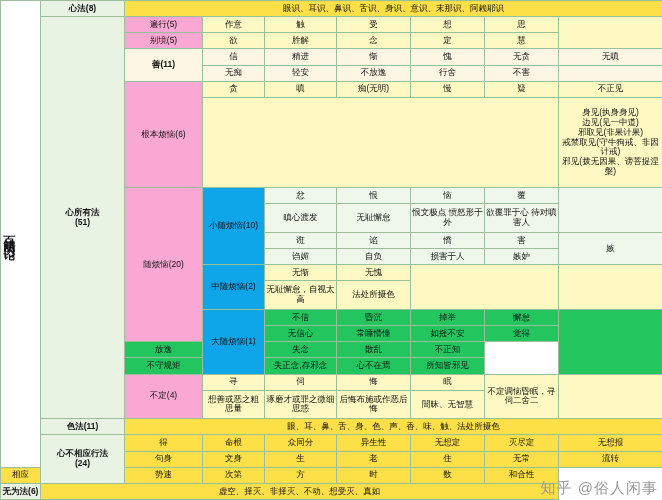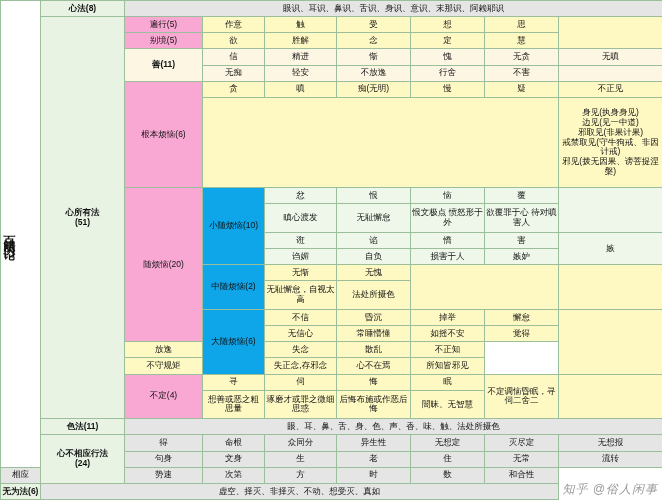--- a/index.html
+++ b/index.html
@@ -17,45 +17,44 @@
     word-break:break-all;
     overflow:hidden;
   }
   
   .c-title{background:#ffffff;font-size:13px;letter-spacing:2px;font-weight:bold;}
   .c-lvl1{background:#e8f3e4;}
   .c-lvl2{background:#f9a8d4;}
   .c-lvl3{background:#0ea5e9;}
   .c-plain{background:#fef9c3;}
   .c-cream{background:#fdf6e3;}
-  .c-pink{background:#fef9c3;}
+  .c-pink{background:#22c55e;}
   .c-mint{background:#eef7ea;}
-  .c-white{background:#e5e5e5;}
+  .c-white{background:#fde047;}
 
   .t-red{color:#d4281e;}
 
   .vtxt{
     writing-mode:vertical-rl;
     text-orientation:upright;
     letter-spacing:3px;
     font-weight:bold;
     font-size:12px;
     line-height:1.2;
   }
   .tiny{font-size:7px;line-height:1.25;}
   .left{text-align:left;padding-left:3px;}
   .bold{font-weight:bold;}
 
   
   #wm{
     position:absolute;right:4px;bottom:2px;
-    font-size:12px;color:#8a8a8a;letter-spacing:1px;
+    font-size:15px;color:#8a8a8a;letter-spacing:1px;
     display:flex;align-items:center;gap:3px;
     pointer-events:none;
-    font-style:italic;
   }
   #wm .zhihu{color:#9a9a9a;}
 </style>
 </head>
 <body>
 
 <div id="sheet">
 <table class="grid">
   <colgroup>
     <col style="width:40px">
@@ -176,21 +175,21 @@
     <td class="c-plain" colspan="2" rowspan="2"></td>
     <td class="c-plain" rowspan="2"></td>
     <td class="c-plain" rowspan="2"></td>
   </tr>
   <tr>
     <td class="c-plain tiny">无耻懈怠，自视太高</td>
     <td class="c-plain tiny">法处所摄色</td>
   </tr>
 
   <tr>
-    <td class="c-lvl3" rowspan="4">大随烦恼(6)</td>
+    <td class="c-lvl3" rowspan="4">大随烦恼(1)</td>
     <td class="c-pink t-red">不信</td>
     <td class="c-pink t-red">昏沉</td>
     <td class="c-pink t-red">掉举</td>
     <td class="c-pink t-red">懈怠</td>
     <td class="c-pink" rowspan="4"></td>
   </tr>
   <tr>
     <td class="c-pink tiny">无信心</td>
     <td class="c-pink tiny">常睡懵懂</td>
     <td class="c-pink tiny">如摇不安</td>

